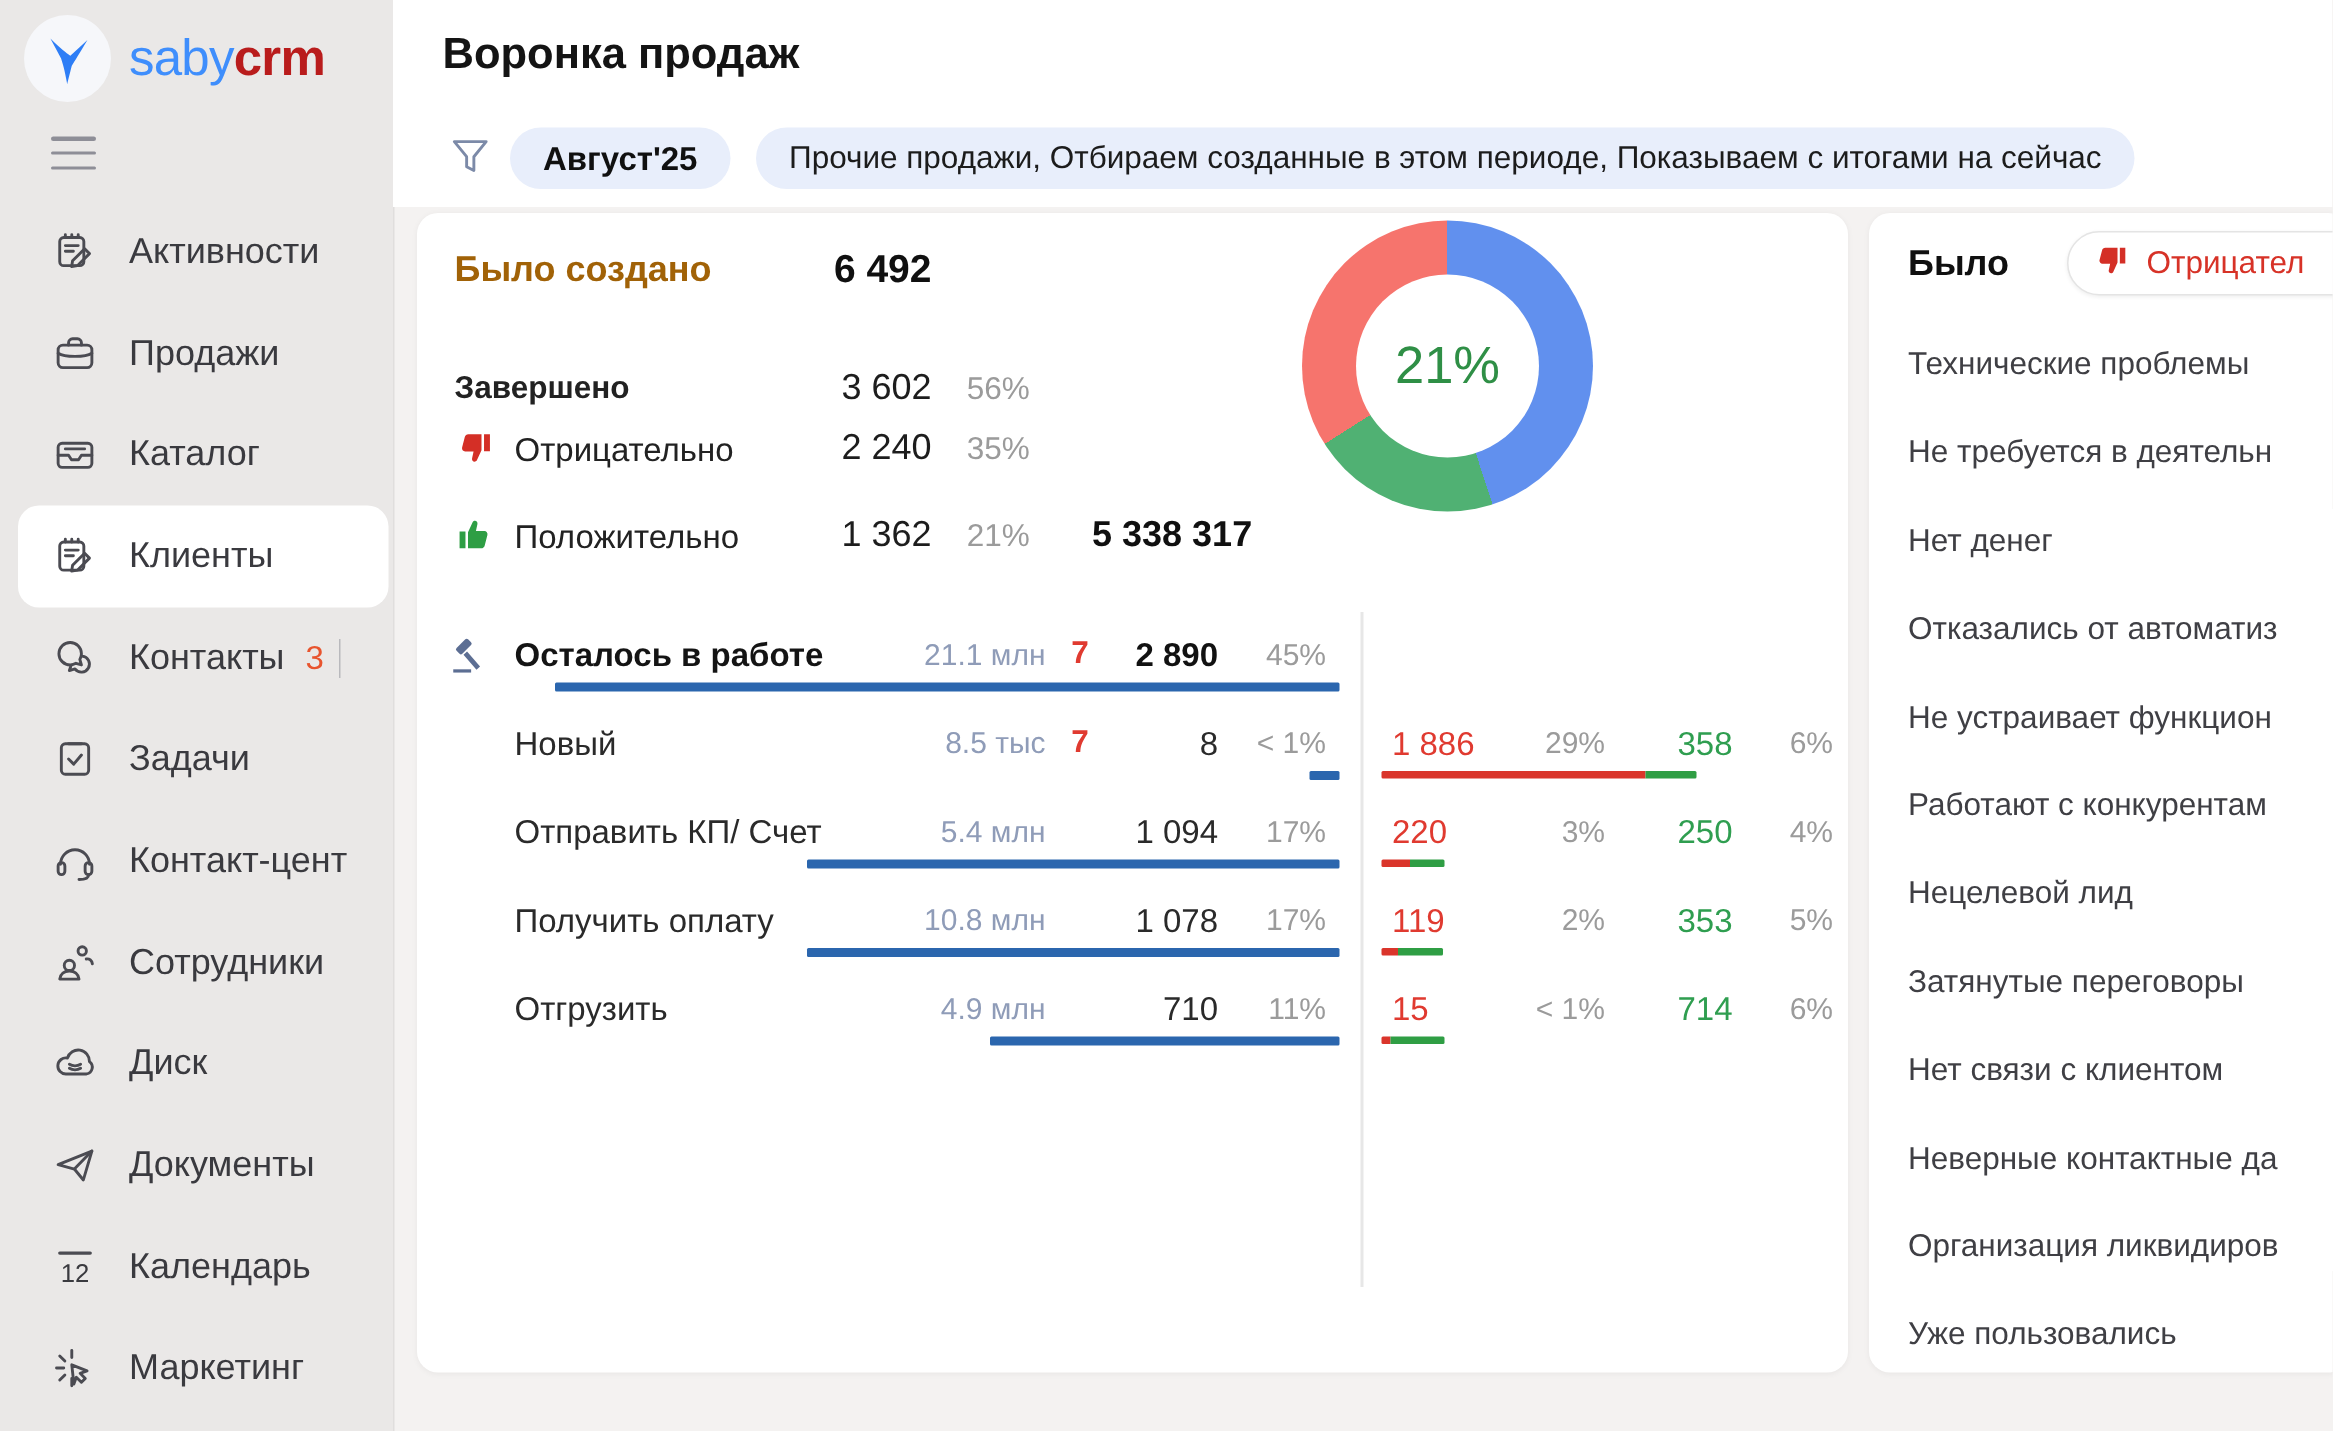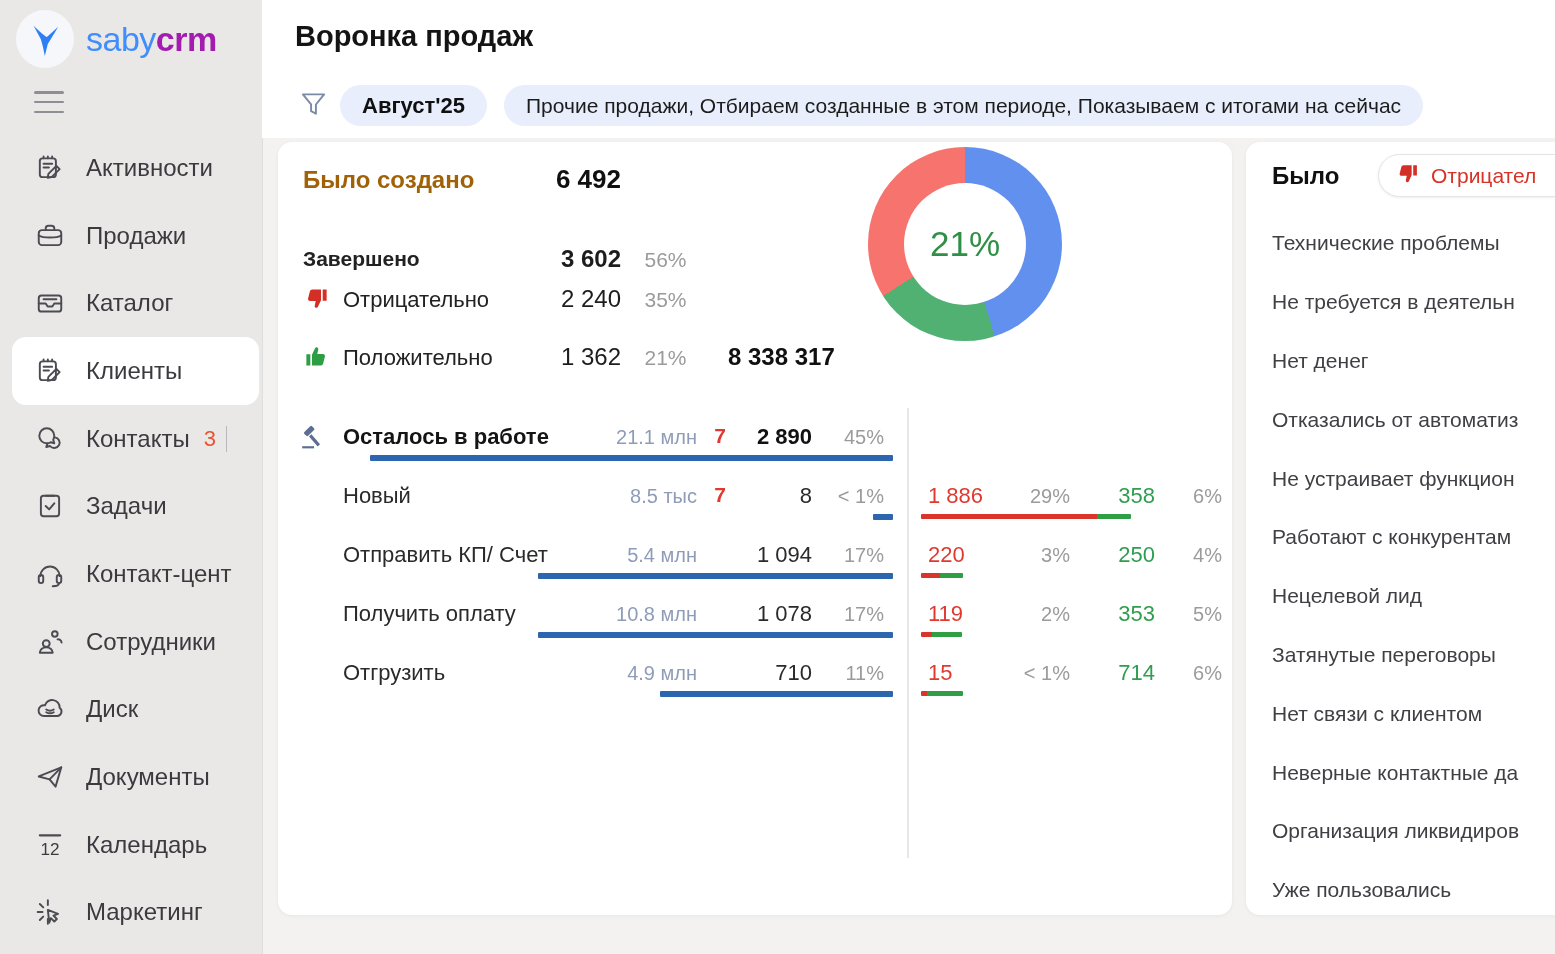--- a/index.html
+++ b/index.html
@@ -8,21 +8,21 @@
     background:#f4f2f1;font-family:"Liberation Sans",sans-serif;color:#222;
     -webkit-font-smoothing:antialiased;
   }
 
   
   .sidebar{position:absolute;left:0;top:0;width:262px;height:954px;background:#eae8e7;border-right:1px solid rgba(0,0,0,.04);}
   .logo-row{position:absolute;left:16px;top:10px;display:flex;align-items:center;gap:12px;}
   .logo-circle{width:58px;height:58px;border-radius:50%;background:#f6f7fa;display:flex;align-items:center;justify-content:center;}
   .brand{font-size:34px;letter-spacing:-.5px;}
   .brand .b1{color:#3f8efc;font-weight:400;}
-  .brand .b2{color:#a21caf;font-weight:700;}
+  .brand .b2{color:#b91c1c;font-weight:700;}
   .hamburger{position:absolute;left:34px;top:91px;width:30px;height:22px;display:flex;flex-direction:column;justify-content:space-between;cursor:pointer;}
   .hamburger i{display:block;height:2.5px;background:#8e8e97;border-radius:2px;}
   .nav{position:absolute;left:0;top:134px;right:0;}
   .nav-item{height:67.7px;display:flex;align-items:center;margin:0 3px 0 12px;padding-left:22px;border-radius:14px;cursor:pointer;}
   .nav-item.selected{background:#ffffff;}
   .nav-item .nicon{width:32px;height:32px;flex:0 0 32px;display:flex;align-items:center;justify-content:center;}
   .nav-item .nlabel{margin-left:20px;font-size:24px;color:#3a3a3f;white-space:nowrap;}
   .nav-badge{margin-left:14px;font-size:22px;color:#e8542e;}
   .nav-cut{width:1.5px;height:26px;background:#b9b9bd;margin-left:10px;}
 
@@ -41,21 +41,21 @@
 
   .created-label{position:absolute;left:25px;top:24px;font-size:24px;font-weight:700;color:#a16207;}
   .created-value{position:absolute;left:220px;top:22px;width:123px;text-align:right;font-size:26px;font-weight:700;color:#101010;}
 
   .sum-row{position:absolute;left:0;width:600px;height:32px;cursor:pointer;}
   .sum-row .slabel{position:absolute;left:25px;top:2px;font-size:21px;color:#222;}
   .sum-row .slabel.bold{font-weight:700;}
   .sum-row .slabel.iconed{left:65px;font-size:22px;}
   .sum-row .sicon{position:absolute;left:25px;top:0px;}
   .sum-row .sval{position:absolute;left:220px;top:0px;width:123px;text-align:right;font-size:24px;color:#1d1d1d;}
-  .sum-row .sval.bold{font-weight:700;}
+  .sum-row .sval.bold{font-weight:400;}
   .sum-row .spct{position:absolute;left:355px;top:3px;width:65px;text-align:center;font-size:21px;color:#9b9b9b;}
   .sum-row .sextra{position:absolute;left:450px;top:0px;font-size:24px;font-weight:700;color:#101010;}
 
   .donut{position:absolute;left:590px;top:5px;width:194px;height:194px;border-radius:50%;}
   .donut::after{content:"";position:absolute;left:36px;top:36px;width:122px;height:122px;border-radius:50%;background:#fff;}
   .donut .cpct{position:absolute;left:0;top:0;width:194px;height:194px;display:flex;align-items:center;justify-content:center;font-size:35px;color:#2f8f46;z-index:2;}
 
   .f-row{position:absolute;left:0;right:0;height:59px;cursor:pointer;}
   .f-row .ficon{position:absolute;left:22px;top:16px;}
   .f-row .flabel{position:absolute;left:65px;top:16px;font-size:22px;color:#2a2a2a;white-space:nowrap;}
@@ -257,21 +257,21 @@
       </div>
       <div class="sum-row" style="top: 201px;">
         <span class="sicon"><svg width="27" height="27" viewBox="0 0 24 24">
             <g>
               <path fill="#2e9e44" d="M3 10h3.5v10H3zM8 20h7.8c1 0 1.9-.7 2.1-1.7l1.6-6.2c.3-1.2-.6-2.3-1.8-2.3h-5l.9-4.2c.2-1-.5-1.9-1.5-1.9-.5 0-1 .3-1.3.7L8 10.5z"></path>
             </g>
           </svg></span>
         <span class="slabel iconed">Положительно</span>
         <span class="sval">1 362</span>
         <span class="spct">21%</span>
-        <span class="sextra">8 338 317</span>
+        <span class="sextra">5 338 317</span>
       </div>
     </div>
 
   <div class="donut" id="donut" style="background: conic-gradient(rgb(97, 144, 238) 0%, rgb(97, 144, 238) 45%, rgb(80, 177, 115) 45%, rgb(80, 177, 115) 66%, rgb(246, 116, 109) 66%, rgb(246, 116, 109) 100%);">
     <div class="cpct">21%</div>
   </div>
 
   <div id="funnel-rows">
       <div class="f-row header" style="top: 266px;">
         <span class="ficon"><svg width="26" height="26" viewBox="0 0 24 24">

